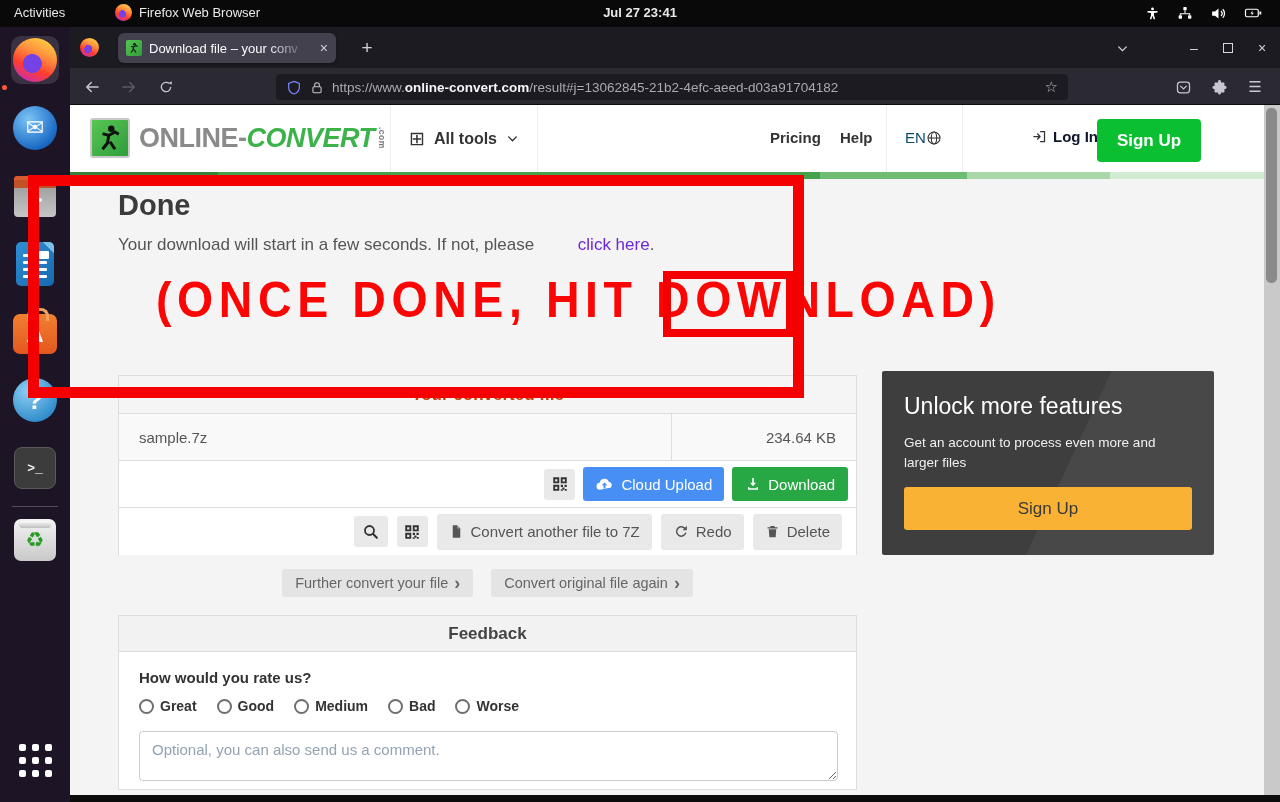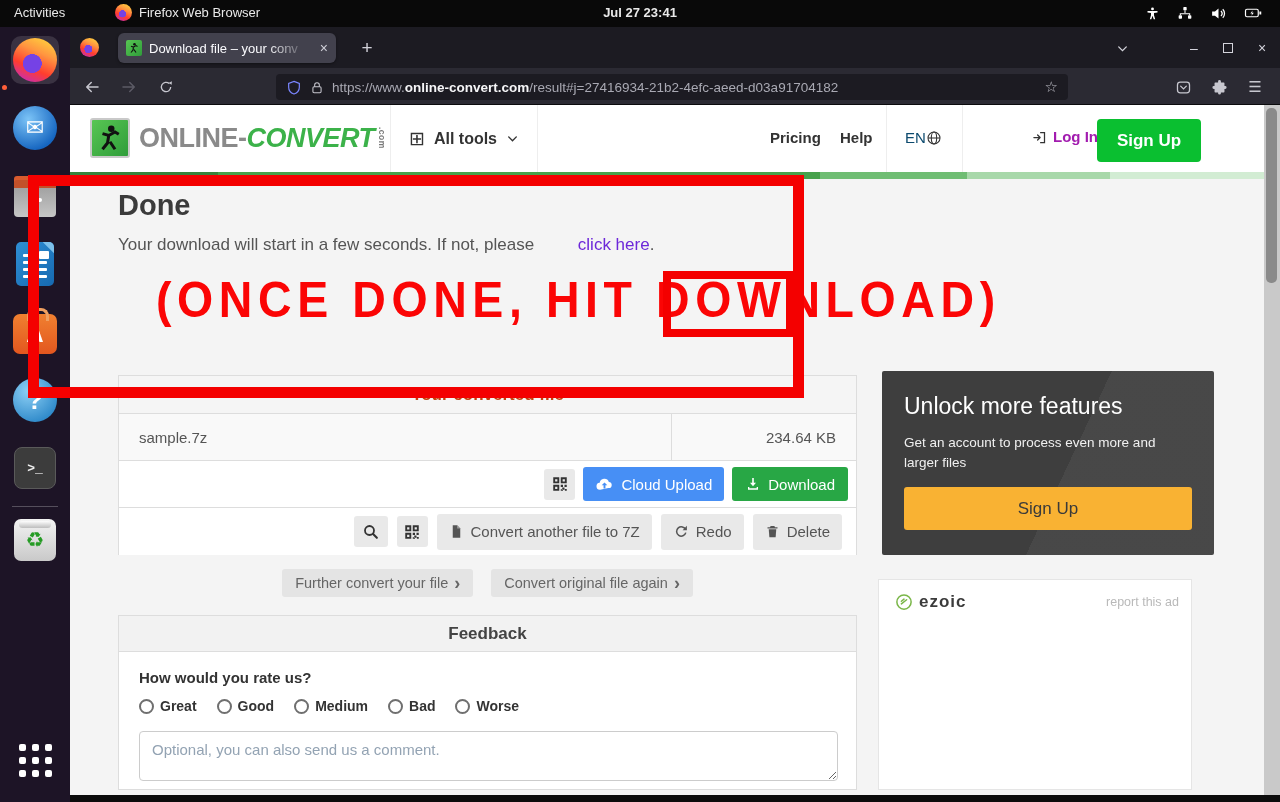--- a/index.html
+++ b/index.html
@@ -68,21 +68,21 @@
   .sitehdr { position:absolute; left:70px; top:105px; width:1194px; height:67px; background:#fff; z-index:10; }
   .logo { position:absolute; left:20px; top:13px; display:flex; align-items:center; cursor:pointer; }
   .logo-sq { width:40px; height:40px; border-radius:3px; background:linear-gradient(135deg,#58c653,#2f9d3a); border:2px solid #c9c9c9; display:flex; align-items:center; justify-content:center; }
   .logo-online { margin-left:9px; font-size:27px; font-weight:800; color:#8a8a8a; letter-spacing:-.5px; }
   .logo-convert { font-size:27px; font-weight:800; font-style:italic; color:#3cb24a; letter-spacing:-.5px; }
   .logo-com { writing-mode:vertical-rl; font-size:8.5px; font-weight:bold; color:#777; margin-left:2px; letter-spacing:.5px; }
   .alltools { position:absolute; left:320px; top:0; width:148px; height:67px; border-left:1px solid #eee; border-right:1px solid #eee; display:flex; align-items:center; justify-content:center; gap:9px; font-size:16px; font-weight:600; color:#333; cursor:pointer; }
   .hdr-link { position:absolute; top:24px; font-size:15px; font-weight:600; color:#333; cursor:pointer; }
   .hdr-sep { position:absolute; top:0; width:1px; height:67px; background:#eee; }
   .hdr-lang { position:absolute; left:835px; top:24px; display:flex; align-items:center; font-size:15px; font-weight:400; color:#0c4a6e; cursor:pointer; }
-  .hdr-login { position:absolute; left:962px; top:23px; display:flex; gap:6px; align-items:flex-end; font-size:15px; font-weight:600; color:#a21caf; cursor:pointer; }
+  .hdr-login { position:absolute; left:962px; top:23px; display:flex; gap:6px; align-items:center; font-size:15px; font-weight:600; color:#0f172a; cursor:pointer; }
   .hdr-signup { position:absolute; left:1027px; top:14px; width:104px; height:43px; background:#0abf30; border-radius:4px; color:#fff; font-size:17px; font-weight:600; display:flex; align-items:center; justify-content:center; cursor:pointer; }
   .greenbar { position:absolute; left:70px; top:172px; width:1194px; height:7px; z-index:10;
     background:linear-gradient(to right,#37833b 0 148px,#46a14b 148px 750px,#6fbd73 750px 897px,#a8d8aa 897px 1040px,#d2ecd3 1040px 100%); }
 
   
   .page { position:absolute; left:70px; top:179px; width:1194px; height:617px; background:#f4f4f4; }
   .pg-title { position:absolute; left:48px; top:10px; font-size:29px; font-weight:700; color:#3b3b3b; }
   .pg-sub { position:absolute; left:48px; top:56px; font-size:17px; color:#555; }
   .pg-sub a { color:#6d28d9; text-decoration:none; cursor:pointer;margin-left:39px; }
   .annotation { position:absolute; left:86px; top:92px; font-size:50px; font-weight:800; color:#fb0505; letter-spacing:6px; transform:scaleX(.93); transform-origin:left; white-space:nowrap; }
@@ -262,21 +262,21 @@
         </svg>
       </span>
     <div class="urlfield">
       <span><svg class="svgic" viewBox="0 0 24 24" width="16" height="16">
             <path d="M12 2l8 3.2V11c0 5-3.4 8.6-8 10-4.6-1.4-8-5-8-10V5.2z" fill="none" stroke="#7a86ff" stroke-width="1.8"></path>
           </svg></span>
       <span><svg class="svgic" viewBox="0 0 24 24" width="14" height="14">
             <rect x="5" y="10" width="14" height="10" rx="2" fill="none" stroke="#c7c7cf" stroke-width="1.8"></rect>
             <path d="M8 10V7a4 4 0 0 1 8 0v3" fill="none" stroke="#c7c7cf" stroke-width="1.8"></path>
           </svg></span>
-      <span class="urltext"><span>https://www.</span><b>online-convert.com</b><span>/result#j=27416934-21b2-4efc-aeed-d03a91704182</span></span>
+      <span class="urltext"><span>https://www.</span><b>online-convert.com</b><span>/result#j=13062845-21b2-4efc-aeed-d03a91704182</span></span>
       <span class="url-star">☆</span>
     </div>
     <span class="nav-btn" style="left:1100px;">
         <svg viewBox="0 0 24 24" width="17" height="17">
           <rect x="3.5" y="4.5" width="17" height="15" rx="4" fill="none" stroke="#c7c7cf" stroke-width="1.8"></rect>
           <path d="M8 10l4 4 4-4" fill="none" stroke="#c7c7cf" stroke-width="1.8" stroke-linecap="round"></path>
         </svg>
       </span>
     <span class="nav-btn" style="left:1136px;">
         <svg viewBox="0 0 24 24" width="17" height="17">
@@ -436,32 +436,20 @@
         <textarea class="fb-ta" placeholder="Optional, you can also send us a comment." style=""></textarea>
       </div>
     </div>
 
     <div class="promo">
       <div class="promo-title">Unlock more features</div>
       <div class="promo-text">Get an account to process even more and larger files</div>
       <div class="promo-btn">Sign Up</div>
     </div>
 
-    <div class="adcard">
-      <div class="ad-head">
-        <span class="ad-brand">
-          <svg viewBox="0 0 24 24" width="18" height="18">
-              <circle cx="12" cy="12" r="9.5" fill="none" stroke="#7ab648" stroke-width="2"></circle>
-              <path d="M8.5 14.5 15.5 9M8.5 11 12 8.2" stroke="#7ab648" stroke-width="2" fill="none" stroke-linecap="round"></path>
-            </svg>
-          <span>ezoic</span>
-        </span>
-        <span class="ad-report">report this ad</span>
-      </div>
-    </div>
   </div>
 
   <div class="red-big"></div>
   <div class="red-dl"></div>
   <div class="bottom-strip"></div>
 
   <div class="scrollbar">
     <div class="scroll-thumb"></div>
   </div>
 

